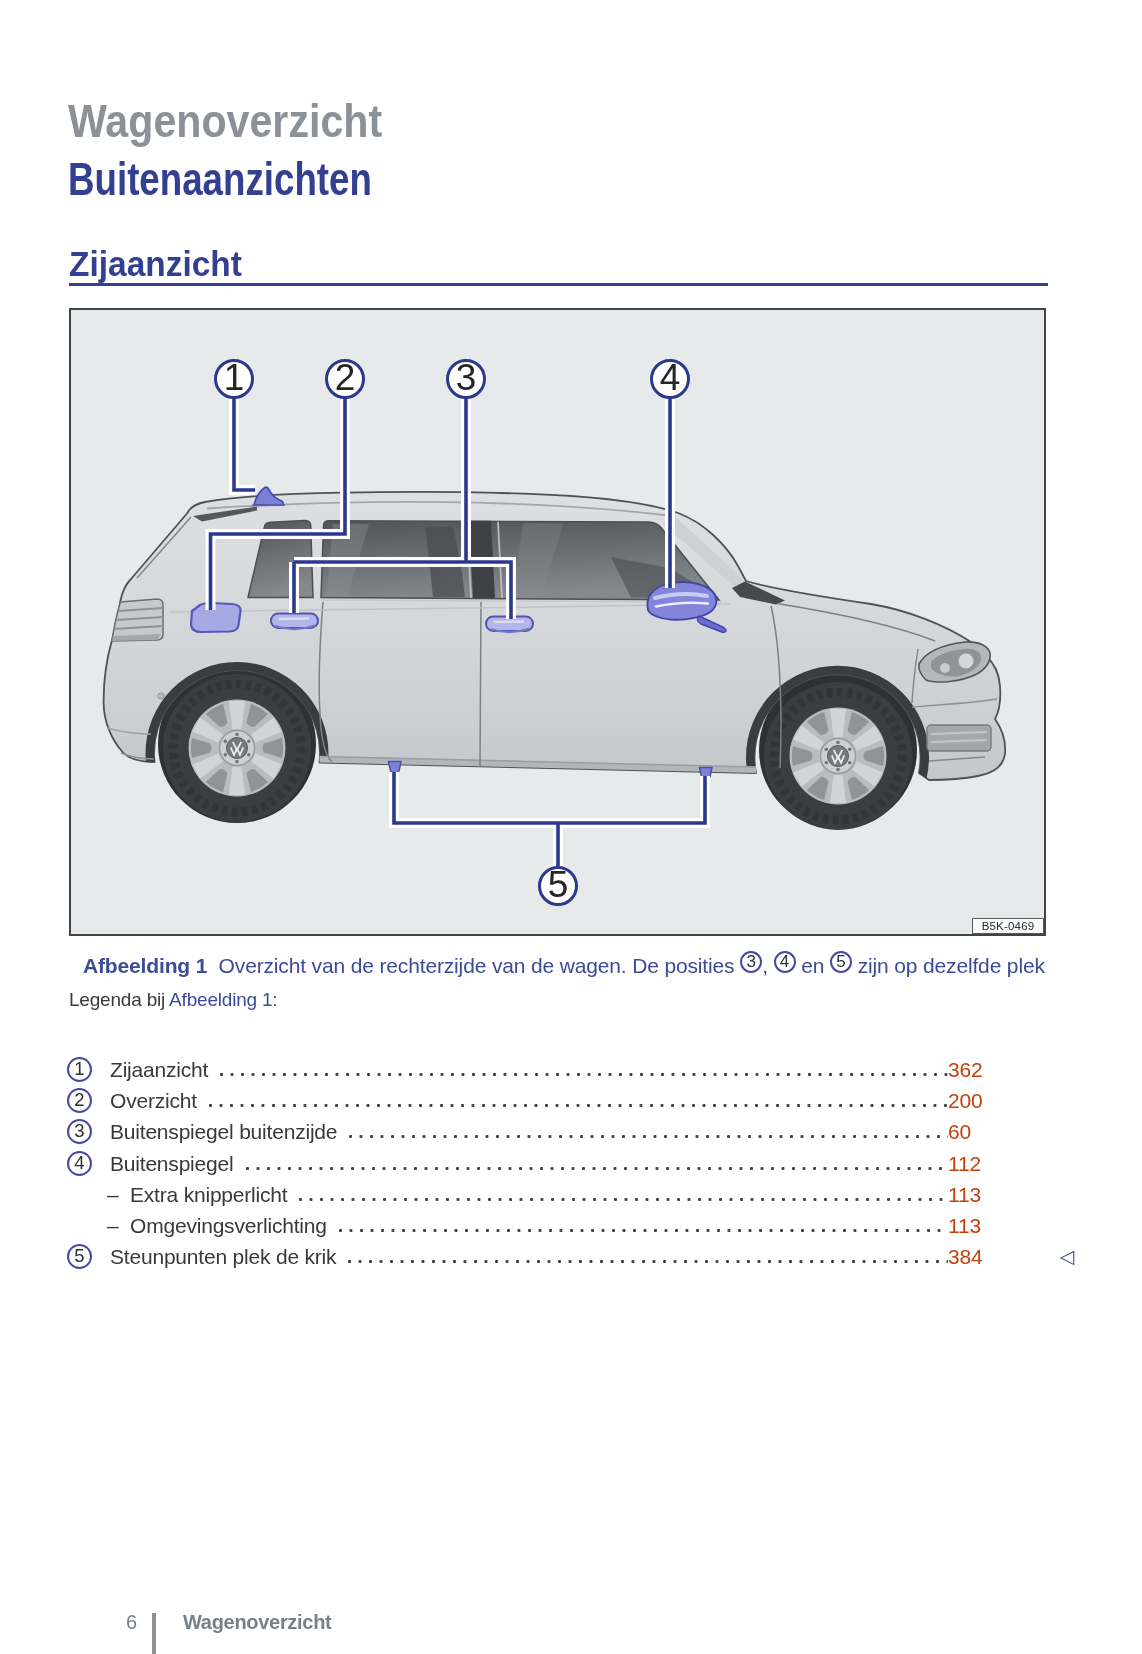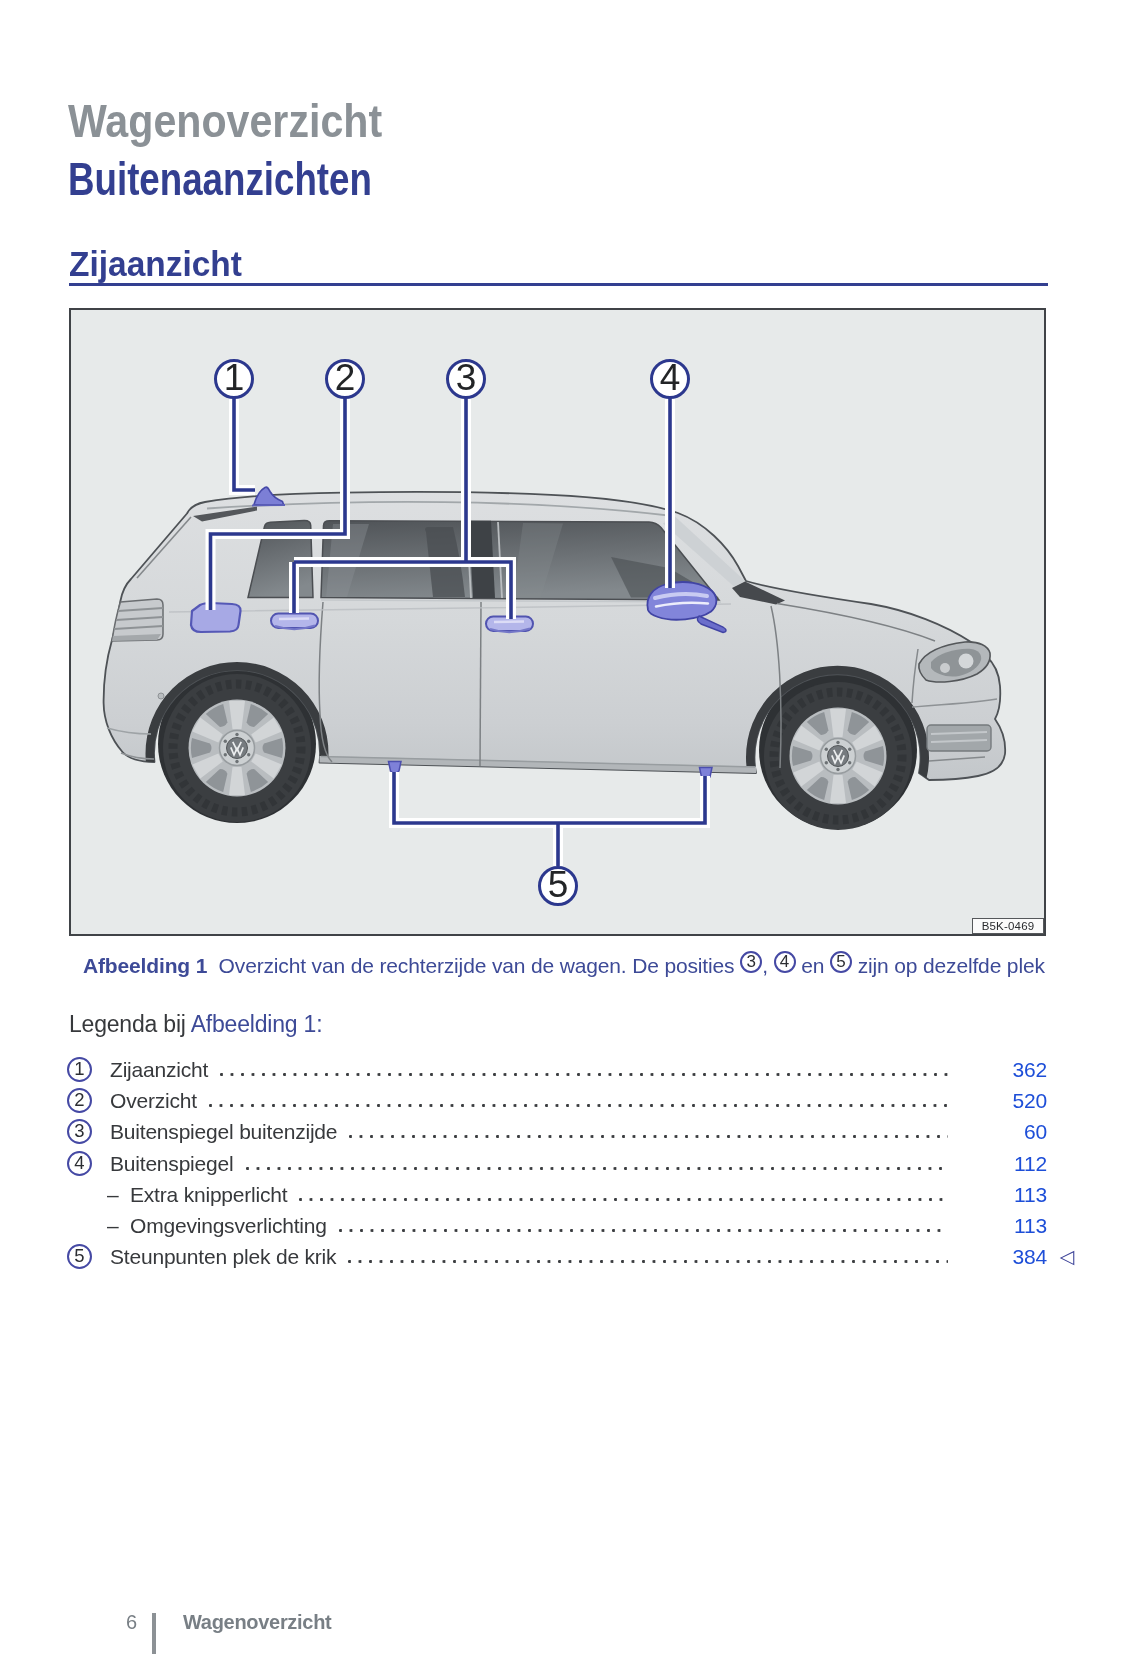--- a/index.html
+++ b/index.html
@@ -21,34 +21,34 @@
            font-size:37px;color:#232527;padding-bottom:2px;}
   .figure-code{position:absolute;right:0;bottom:0;width:72px;height:16px;border:1px solid #55585b;background:#fbfbfb;
            box-sizing:border-box;display:flex;align-items:center;justify-content:center;
            font-size:11.5px;color:#2a2c2f;letter-spacing:0.2px;}
 
   .caption{left:83px;top:950px;width:1030px;font-size:21px;letter-spacing:-0.15px;line-height:31px;color:#3d4a97;}
   .caption b{font-weight:bold;}
   .ref-circle{display:inline-block;width:22px;height:22px;box-sizing:border-box;border:2.2px solid #4549a4;
            border-radius:50%;font-size:17px;line-height:18px;text-align:center;vertical-align:6px;
            color:#2c2e33;letter-spacing:0;}
-  .legend-intro{left:69px;top:1010px;font-size:23px;letter-spacing:-0.2px;line-height:28px;color:#37393c;}
+  .legend-intro{left:69px;top:986px;font-size:19px;letter-spacing:-0.2px;line-height:28px;color:#37393c;}
   .legend-intro .link{color:#3d4a97;}
 
   .legend{left:67px;top:1054px;width:980px;}
   .legend-row{position:relative;display:flex;align-items:baseline;height:31.2px;line-height:31.2px;
            font-size:21px;letter-spacing:-0.2px;color:#37393c;}
   .legend-row .num-circle{align-self:center;flex:0 0 auto;width:25px;height:25px;box-sizing:border-box;
            border:2px solid #4549a4;border-radius:50%;
            font-size:18.5px;line-height:20.5px;text-align:center;color:#2c2e33;margin-right:18px;letter-spacing:0;}
   .legend-row .dash{flex:0 0 auto;margin-left:40px;width:23px;color:#37393c;}
   .legend-row .leader{flex:1 1 auto;height:4px;margin-left:12px;margin-right:0;align-self:baseline;
       background-image:radial-gradient(circle at 1.5px 1.5px,#3b3d40 1.3px,rgba(0,0,0,0) 1.7px);
       background-size:10.5px 4px;background-repeat:repeat-x;background-position:0 0;}
-  .legend-row .pageno{flex:0 0 99px;text-align:right;color:#1d4ed8;}
+  .legend-row .pageno{flex:0 0 99px;text-align:left;color:#c2410c;}
   .legend-row .endmark{position:absolute;right:-27px;top:0px;color:#3c4298;font-size:19px;}
 
   .footer-pageno{left:126px;top:1611px;font-size:20px;color:#787f85;}
   .footer-bar{left:152px;top:1613px;width:3.5px;height:41px;background:#8c9195;}
   .footer-chapter{left:183px;top:1611px;font-size:20px;font-weight:bold;letter-spacing:-0.3px;color:#787f85;}
 </style>
 </head>
 <body>
 
 <div class="page">
@@ -270,21 +270,21 @@
     <div class="legend-row">
       <span class="num-circle">1</span>
       <span class="label">Zijaanzicht</span>
       <span class="leader"></span>
       <span class="pageno">362</span>
     </div>
     <div class="legend-row">
       <span class="num-circle">2</span>
       <span class="label">Overzicht</span>
       <span class="leader"></span>
-      <span class="pageno">520</span>
+      <span class="pageno">200</span>
     </div>
     <div class="legend-row">
       <span class="num-circle">3</span>
       <span class="label">Buitenspiegel buitenzijde</span>
       <span class="leader"></span>
       <span class="pageno">60</span>
     </div>
     <div class="legend-row">
       <span class="num-circle">4</span>
       <span class="label">Buitenspiegel</span>

